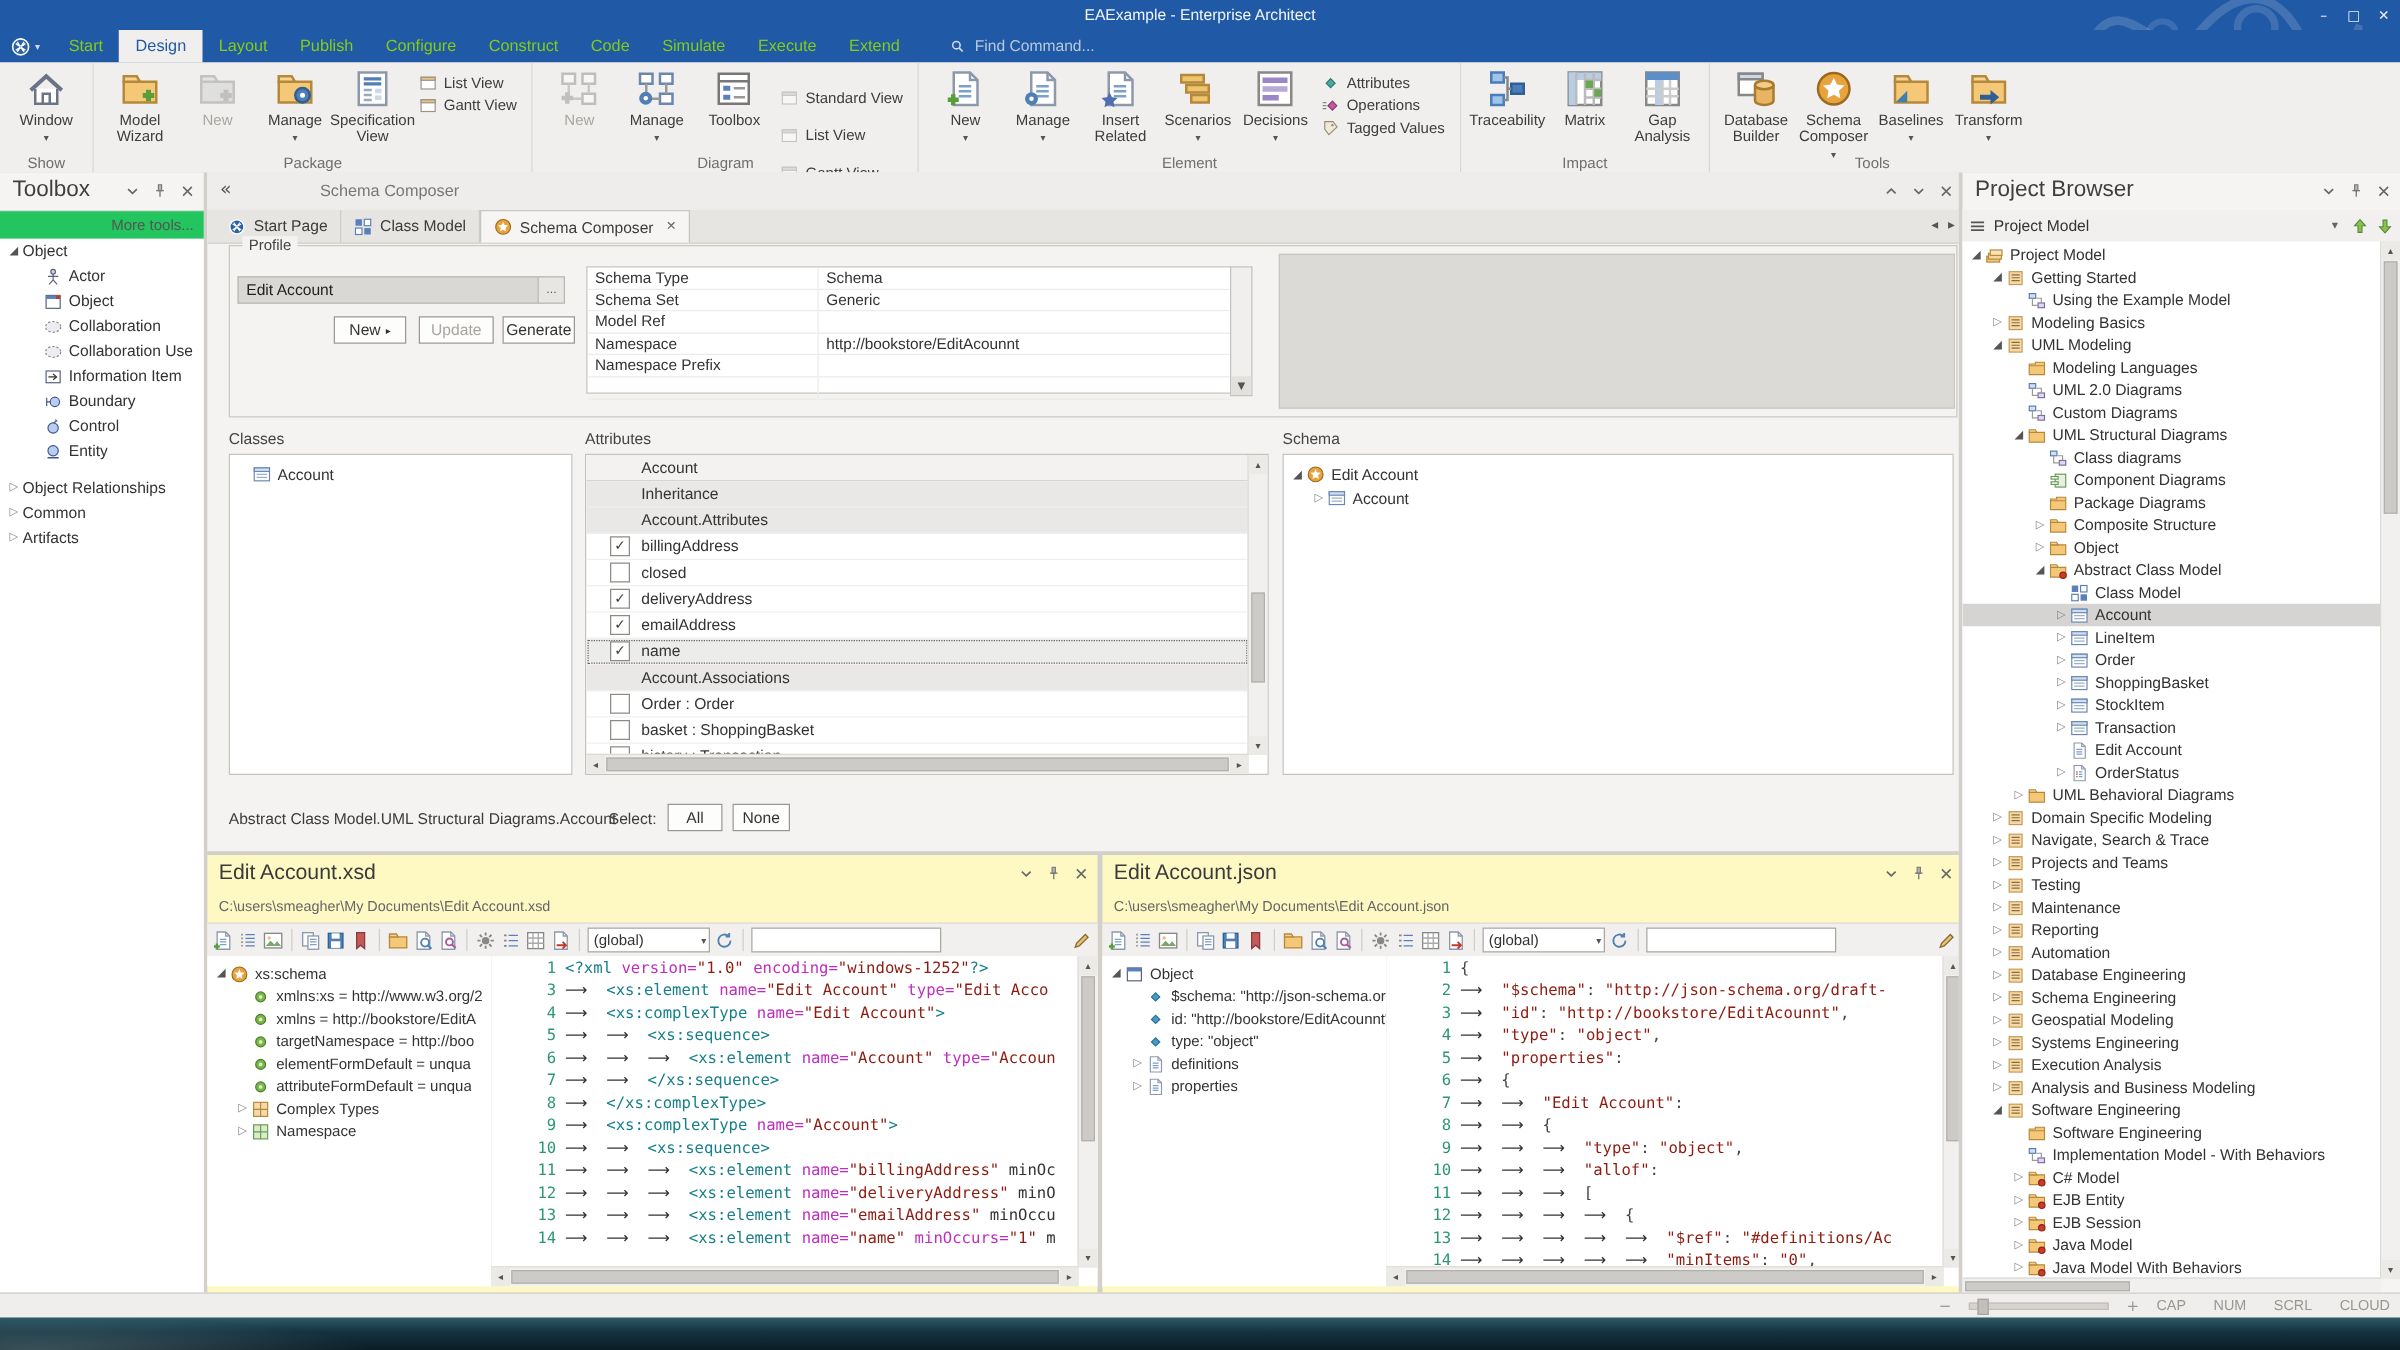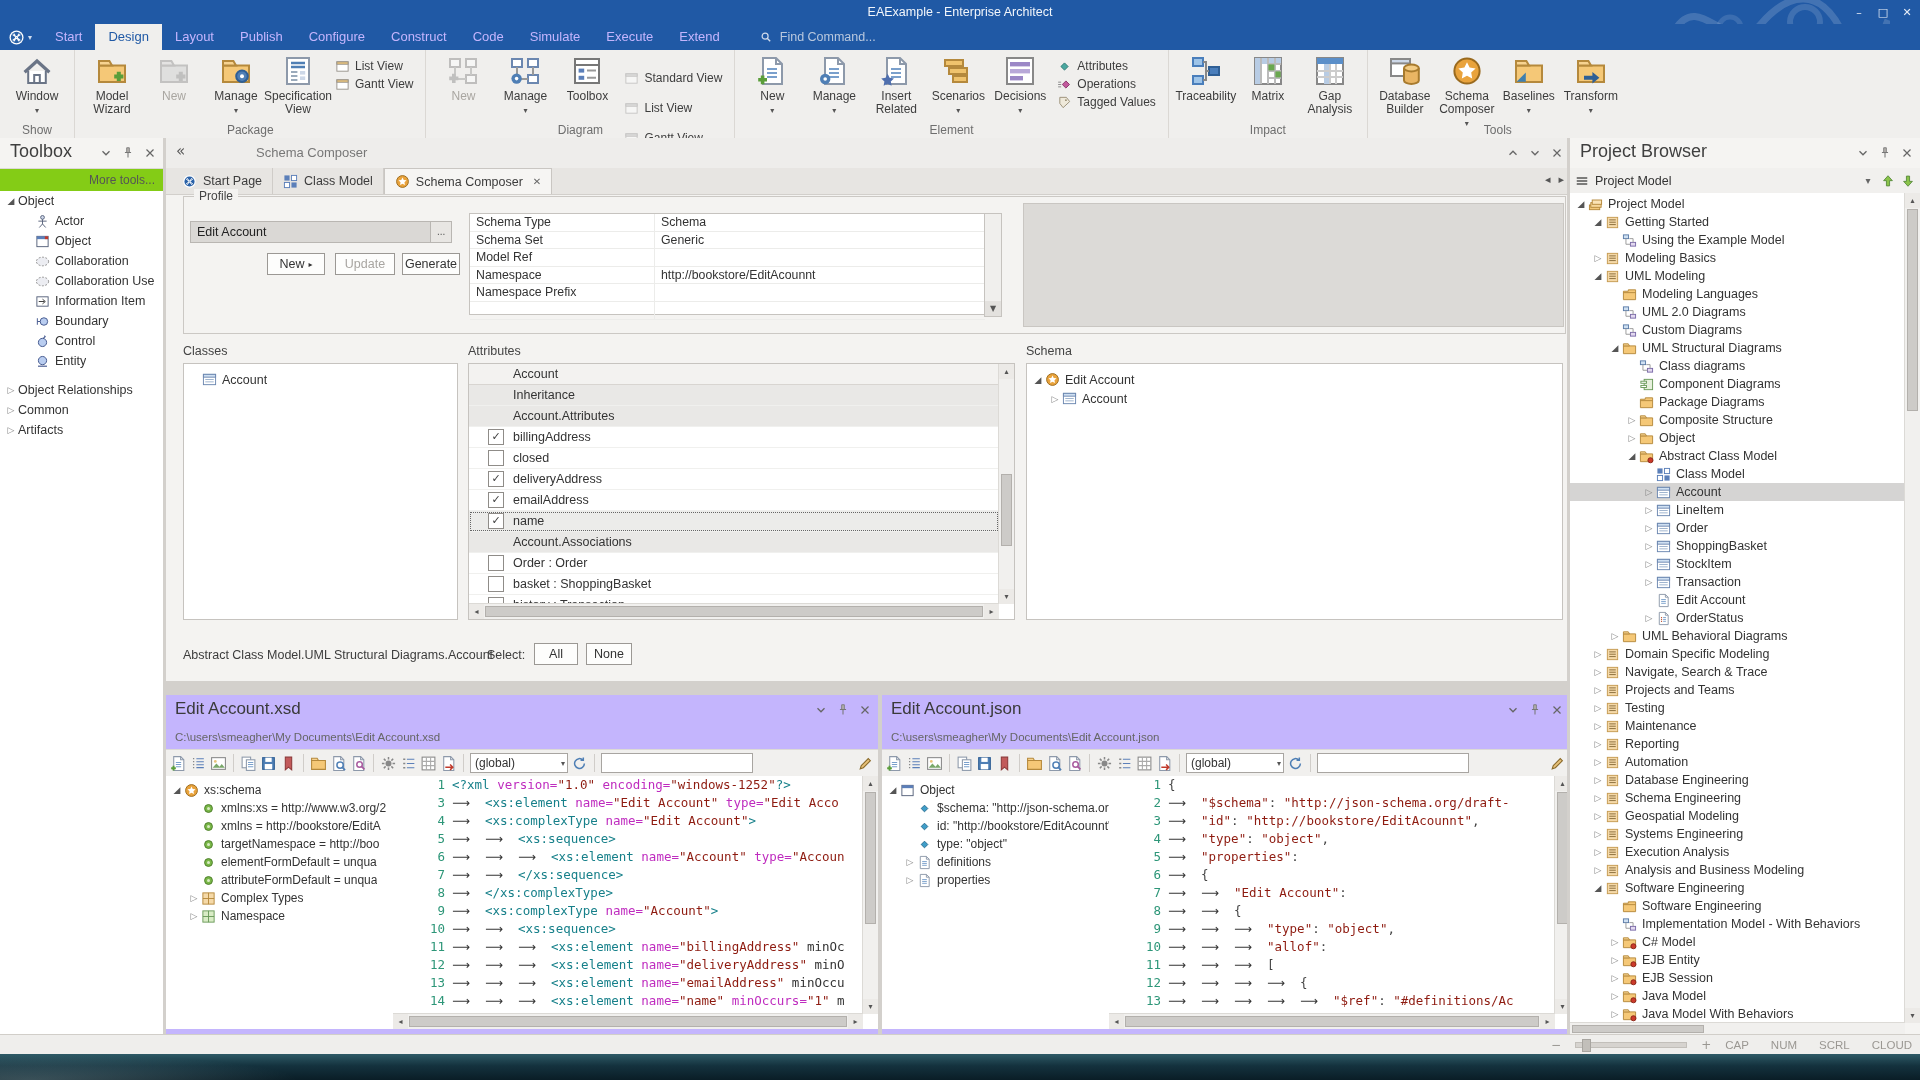--- a/index.html
+++ b/index.html
@@ -10,21 +10,21 @@
   .titlebar{position:absolute;top:0;left:0;right:0;height:24px;background:#2059a5;color:#fff;}
   .wtitle{position:absolute;left:0;right:0;top:0;height:24px;line-height:24px;text-align:center;font-size:12.5px;color:#f2f6fb;}
   .winctls{position:absolute;right:6px;top:0;height:24px;display:flex;align-items:center;gap:10px;z-index:5;}
   .winctls span{font-size:11px;color:#e8eef7;cursor:default;width:14px;text-align:center;}
   .swirl{position:absolute;right:30px;top:0;width:220px;height:50px;pointer-events:none;}
   .menubar{position:absolute;top:24px;left:0;right:0;height:26px;background:#2059a5;display:flex;align-items:stretch;color:#fff;}
   .applogo{display:flex;align-items:center;gap:3px;padding:0 10px 0 8px;}
   .applogo .lg{width:17px;height:17px;display:block;}
   .applogo .caret{font-size:8px;color:#cfdcee;}
   .mtabs{display:flex;align-items:stretch;}
-  .mtab{line-height:26px;padding:0 13px;font-size:13px;color:#c4b5fd;cursor:default;}
+  .mtab{line-height:26px;padding:0 13px;font-size:13px;color:#84cc16;cursor:default;}
   .mtab.active{background:#f0efed;color:#2059a5;}
   .findcmd{display:flex;align-items:center;gap:7px;margin-left:26px;color:#b9c8de;font-size:12.5px;}
   .fico{width:14px;height:14px;display:block;}
   
   .ribbon{position:absolute;top:50px;left:0;right:0;height:88px;background:#f0efed;border-bottom:1px solid #cfccc8;display:flex;align-items:stretch;}
   .rgroup{position:relative;display:flex;align-items:flex-start;padding:3px 7px 16px 7px;}
   .rgroup + .rgroup{border-left:1px solid #dbd8d4;}
   .rgl{position:absolute;bottom:1px;left:0;right:0;text-align:center;font-size:12px;color:#6e6e6e;}
   .ritems{display:flex;align-items:flex-start;gap:2px;}
   .rlg{display:flex;flex-direction:column;align-items:center;width:58px;padding:2px 1px;text-align:center;font-size:12px;line-height:13px;color:#3d3d3d;cursor:default;}
@@ -38,21 +38,21 @@
   .sicon{width:15px;height:15px;display:block;}
   
   .main{position:absolute;top:138px;left:0;right:0;bottom:45px;background:#e8e6e3;}
   .panel{background:#f5f4f2;}
   .pcap{position:relative;height:30px;}
   .pcap-title{position:absolute;left:10px;top:3px;font-size:18px;color:#3f3f3f;}
   .pcap-icons{position:absolute;right:6px;top:8px;display:flex;gap:8px;align-items:center;}
   .ibtn{width:14px;height:14px;display:inline-block;color:#666;font-size:10px;line-height:14px;text-align:center;}
   
   .toolbox{position:absolute;left:0;top:0;bottom:0;width:163px;border-right:3px solid #d3d0cc;}
-  .moretools{height:22px;line-height:22px;text-align:right;padding-right:8px;color:#555;font-size:12px;background:#84cc16;border-top:1px solid #dcdad6;border-bottom:1px solid #d4d2ce;}
+  .moretools{height:22px;line-height:22px;text-align:right;padding-right:8px;color:#555;font-size:12px;background:#22c55e;border-top:1px solid #dcdad6;border-bottom:1px solid #d4d2ce;}
   .tbtree{position:absolute;top:53px;left:0;right:0;bottom:0;background:#fff;overflow:hidden;}
   
   .trow{display:flex;align-items:center;white-space:nowrap;overflow:hidden;cursor:default;}
   .trow .exp{width:14px;flex:0 0 14px;font-size:9px;color:#555;text-align:center;}
   .trow .exp:empty{visibility:hidden;}
   .ticon{width:15px;height:15px;flex:0 0 15px;margin-right:5px;display:inline-block;}
   .tlab{overflow:hidden;white-space:nowrap;}
   .trow.sel{background:#d5d4d3;}
   .trow.tgap{margin-top:9px;}
   
@@ -103,21 +103,21 @@
   .ball{position:absolute;left:368px;top:0;width:44px;height:22px;}
   .bnone{position:absolute;left:420px;top:0;width:46px;height:22px;}
   
   .vsb{position:absolute;top:0;right:0;bottom:15px;width:15px;background:#f1f0ee;border-left:1px solid #dcdad6;}
   .hsb{position:absolute;left:0;right:15px;bottom:0;height:15px;background:#f1f0ee;border-top:1px solid #dcdad6;}
   .sbtn2{position:absolute;width:15px;height:15px;background:#eceae7;color:#555;font-size:8px;text-align:center;line-height:15px;}
   .vthumb{position:absolute;left:2px;right:2px;background:#cdcbc8;border:1px solid #b3b0ac;}
   .hthumb{position:absolute;top:2px;bottom:2px;background:#cdcbc8;border:1px solid #b3b0ac;}
   
   .editors{position:absolute;top:543px;left:0;right:0;bottom:0;background:#d3d0cc;}
-  .editor{position:absolute;top:14px;bottom:0;background:#c4b5fd;}
+  .editor{position:absolute;top:3px;bottom:0;background:#fef9c3;}
   #ed-xsd{left:0;width:712px;}
   #ed-json{left:716px;right:0;}
   .edcap{position:relative;height:32px;}
   .edtitle{position:absolute;left:9px;top:4px;font-size:17px;color:#3a3a3a;}
   .edpath{position:absolute;left:9px;top:36px;font-size:11.5px;color:#666;white-space:nowrap;}
   .edtb{position:absolute;left:0;right:0;top:54px;height:26px;background:#f1f0ee;border-top:1px solid #dcdad6;border-bottom:1px solid #d4d2ce;display:flex;align-items:center;padding:0 4px;gap:3px;}
   .tbi{width:17px;height:17px;display:block;}
   .tsep{width:1px;height:18px;background:#d0cdc9;margin:0 3px;}
   .combo{height:18px;width:92px;background:#fff;border:1px solid #a8a5a1;display:flex;align-items:center;font-size:12px;padding-left:4px;position:relative;color:#333;}
   .combo .cdn{position:absolute;right:2px;font-size:8px;color:#555;}

